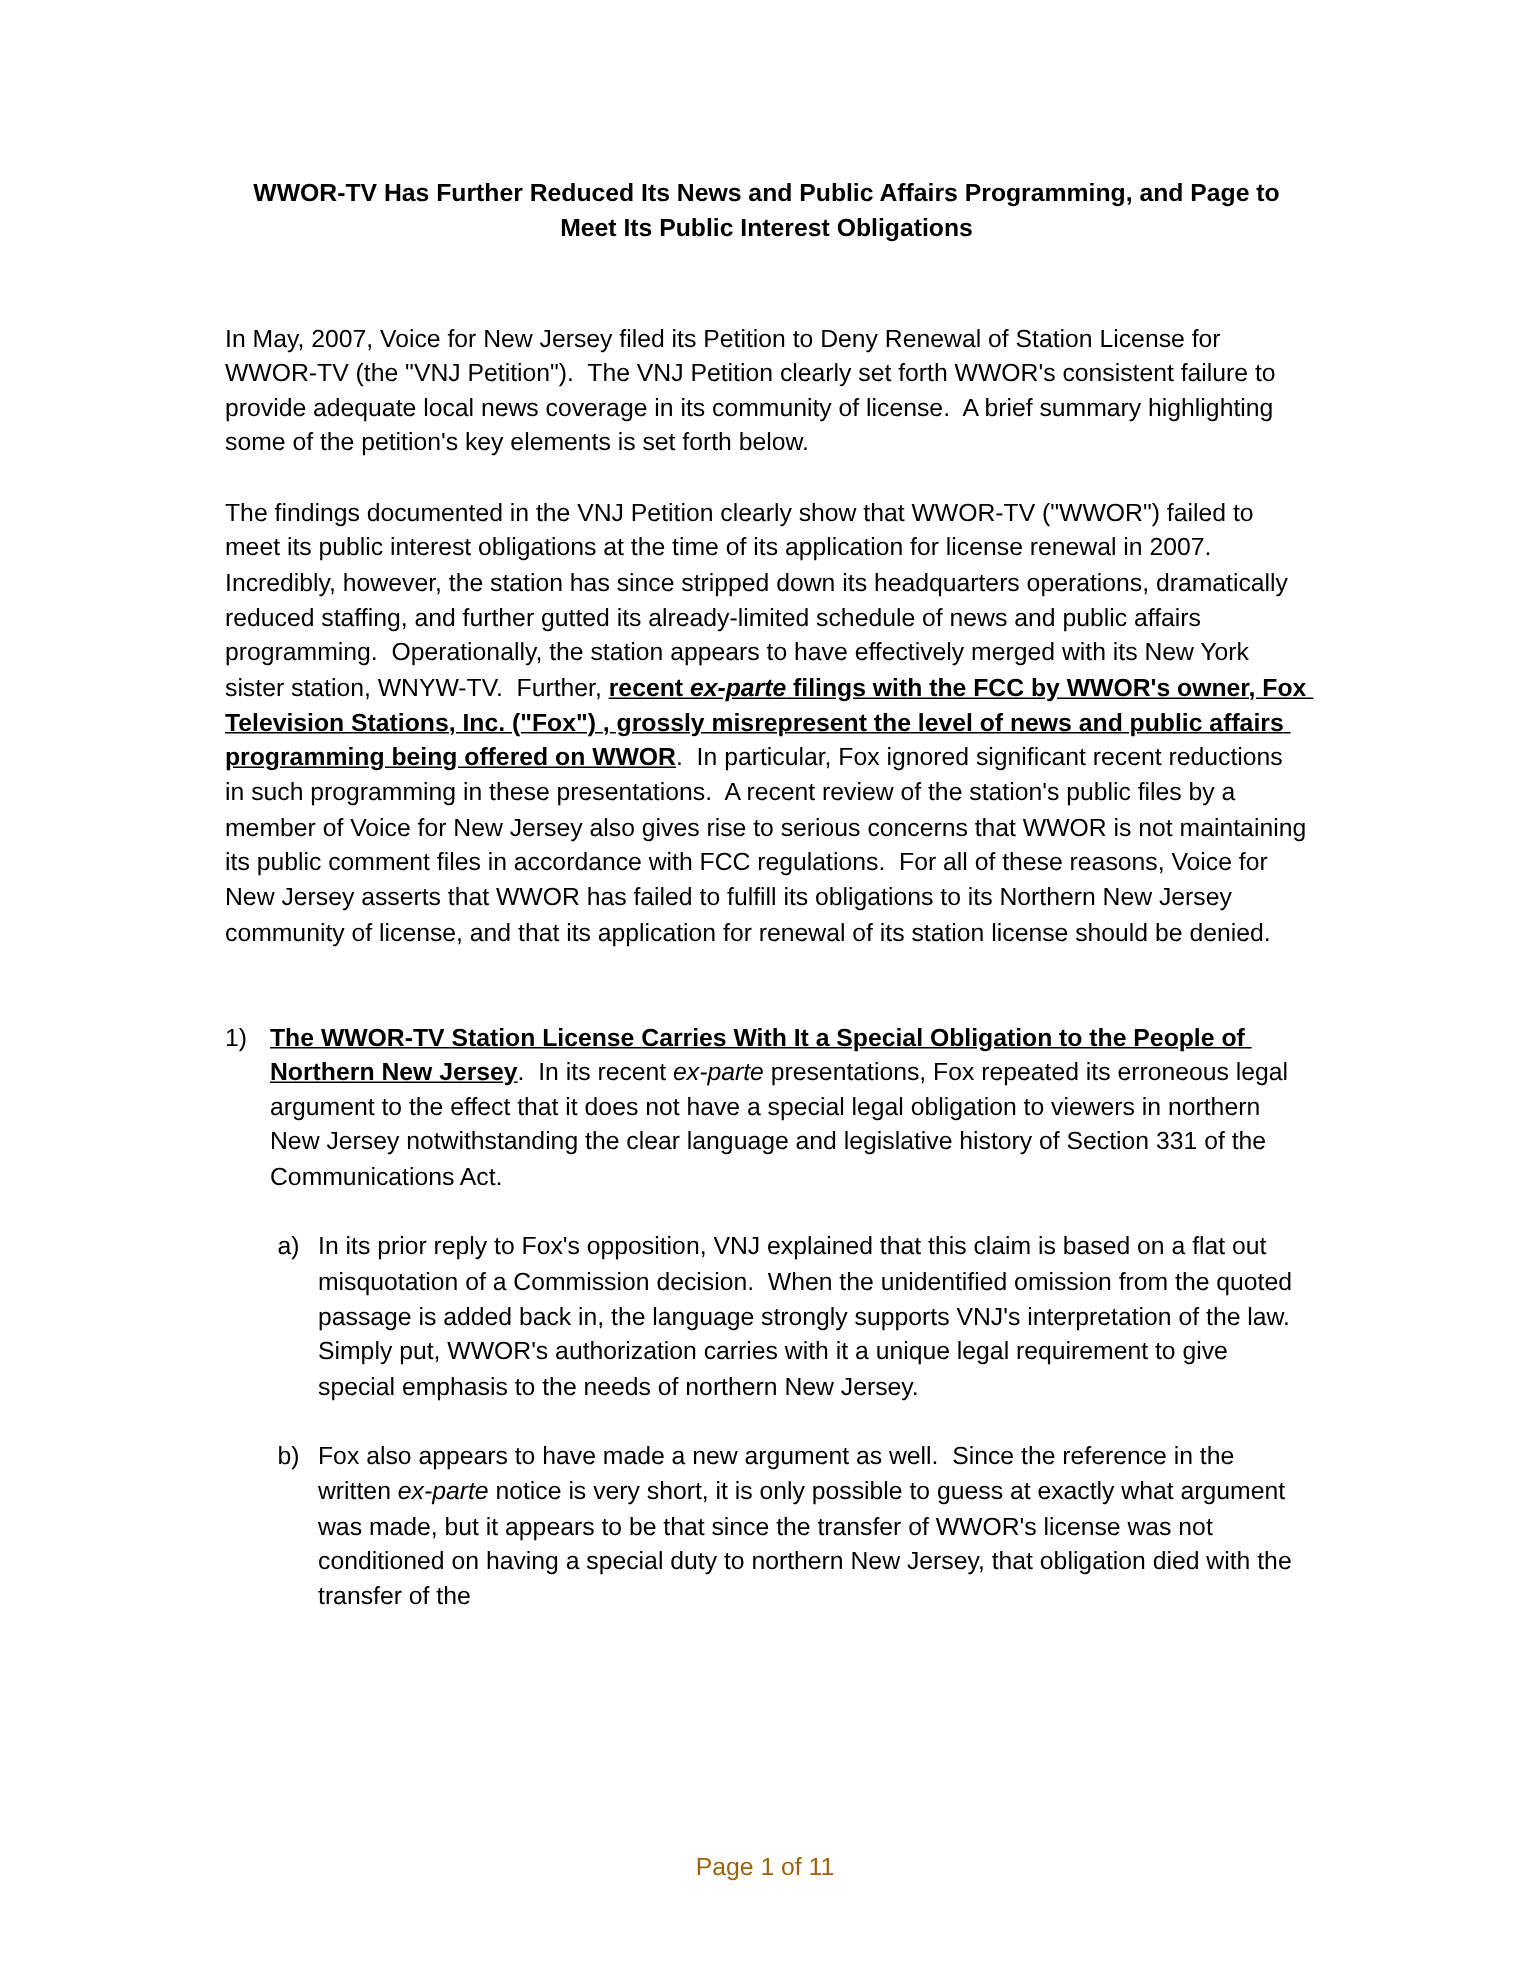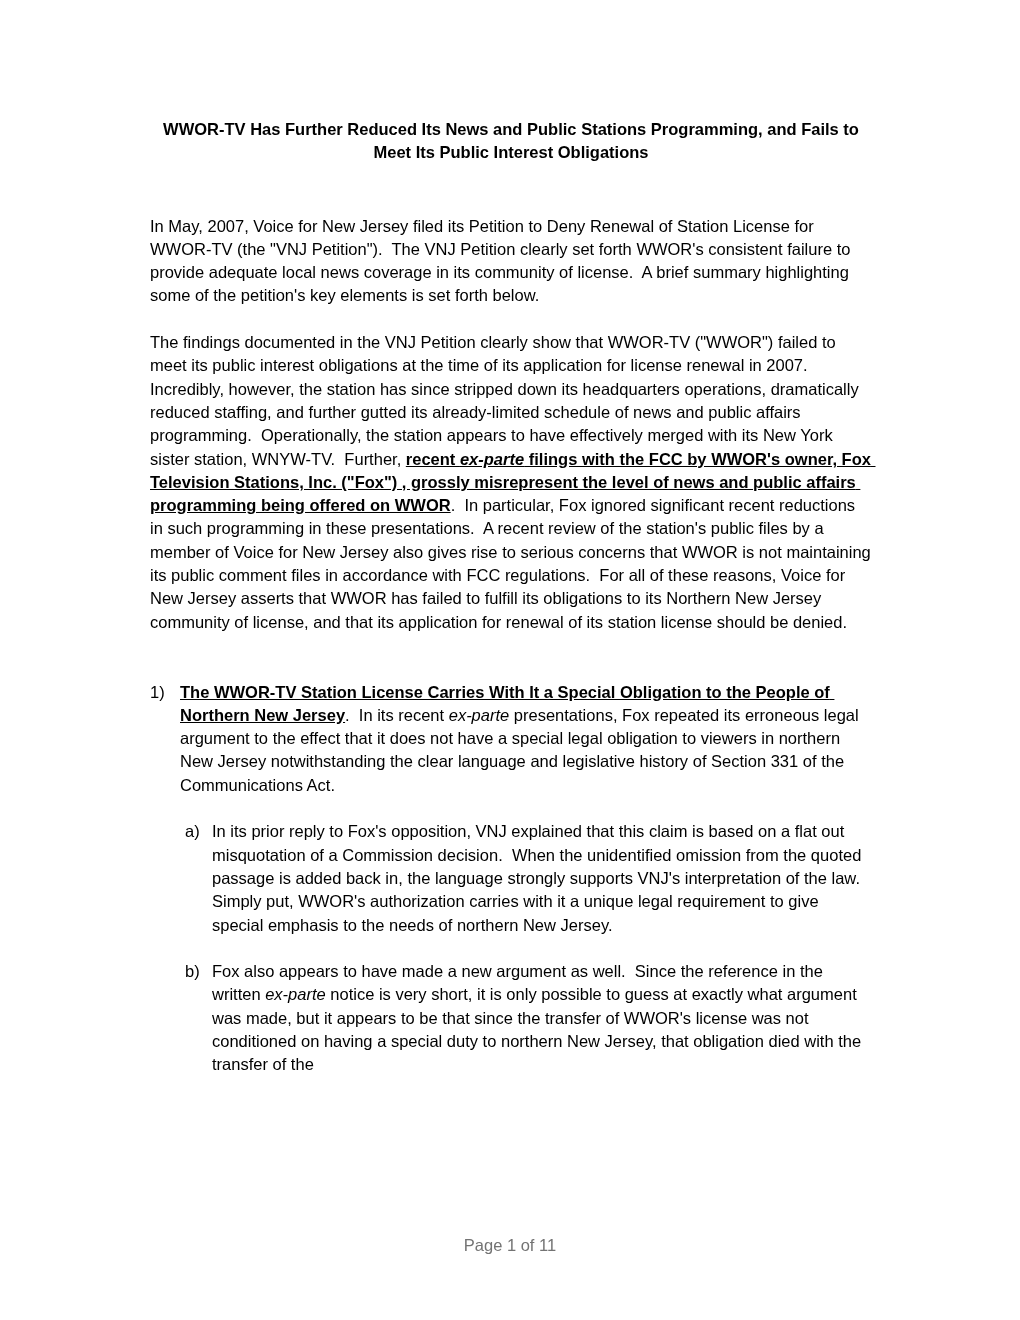--- a/index.html
+++ b/index.html
@@ -53,30 +53,30 @@
   }
   .u { text-decoration: underline; font-weight: bold; }
   .i { font-style: italic; }
   .footer {
     position: absolute;
     top: 1236px;
     left: 0;
     width: 1020px;
     text-align: center;
     font-size: 16.5px;
-    color: #737373;
+    color: #a16207;
   }
 </style>
 </head>
 <body>
 
 <div class="page">
   <div class="content">
 
-    <div class="doc-title">WWOR-TV Has Further Reduced Its News and Public Stations Programming, and Fails to Meet Its Public Interest Obligations</div>
+    <div class="doc-title">WWOR-TV Has Further Reduced Its News and Public Affairs Programming, and Page to Meet Its Public Interest Obligations</div>
 
     <p class="body-para">In May, 2007, Voice for New Jersey filed its Petition to Deny Renewal of Station License for WWOR-TV (the "VNJ Petition").  The VNJ Petition clearly set forth WWOR's consistent failure to provide adequate local news coverage in its community of license.  A brief summary highlighting some of the petition's key elements is set forth below.</p>
 
     <p class="body-para"><span>The findings documented in the VNJ Petition clearly show that WWOR-TV ("WWOR") failed to meet its public interest obligations at the time of its application for license renewal in 2007.  Incredibly, however, the station has since stripped down its headquarters operations, dramatically reduced staffing, and further gutted its already-limited schedule of news and public affairs programming.  Operationally, the station appears to have effectively merged with its New York sister station, WNYW-TV.  Further, </span><span class="u">recent </span><span class="u i">ex-parte</span><span class="u"> filings with the FCC by WWOR's owner, Fox Television Stations, Inc. ("Fox") , grossly misrepresent the level of news and public affairs programming being offered on WWOR</span><span>.  In particular, Fox ignored significant recent reductions in such programming in these presentations.  A recent review of the station's public files by a member of Voice for New Jersey also gives rise to serious concerns that WWOR is not maintaining its public comment files in accordance with FCC regulations.  For all of these reasons, Voice for New Jersey asserts that WWOR has failed to fulfill its obligations to its Northern New Jersey community of license, and that its application for renewal of its station license should be denied.</span></p>
 
     <div class="spacer-lg"></div>
 
     <div class="list-item level1"><span class="marker">1)</span><span class="u">The WWOR-TV Station License Carries With It a Special Obligation to the People of Northern New Jersey</span><span>.  In its recent </span><span class="i">ex-parte</span><span> presentations, Fox repeated its erroneous legal argument to the effect that it does not have a special legal obligation to viewers in northern New Jersey notwithstanding the clear language and legislative history of Section 331 of the Communications Act.</span></div>
 
     <div class="list-item level2"><span class="marker">a)</span><span>In its prior reply to Fox's opposition, VNJ explained that this claim is based on a flat out misquotation of a Commission decision.  When the unidentified omission from the quoted passage is added back in, the language strongly supports VNJ's interpretation of the law.  Simply put, WWOR's authorization carries with it a unique legal requirement to give special emphasis to the needs of northern New Jersey.</span></div>

